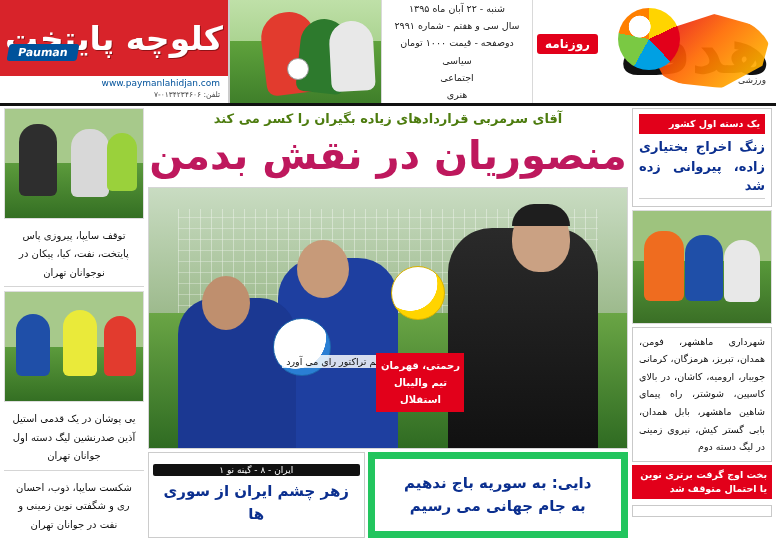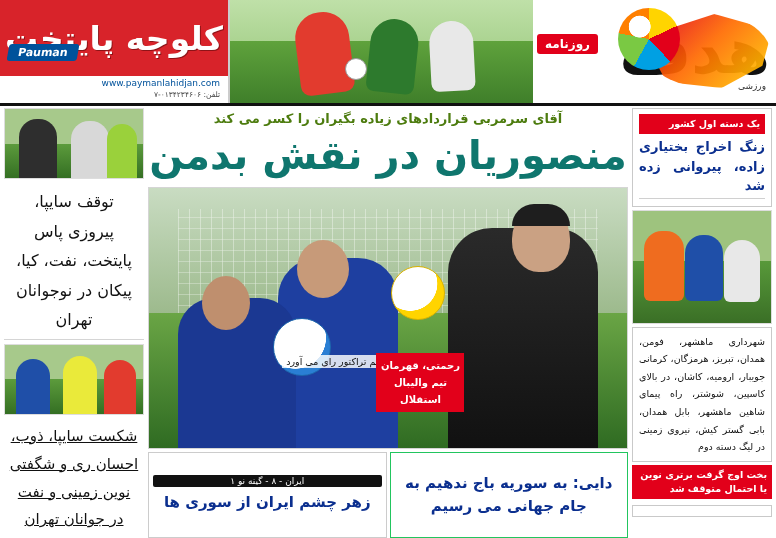--- a/index.html
+++ b/index.html
@@ -37,21 +37,21 @@
     opacity:.92;
     clip-path:polygon(0 55%,18% 18%,52% 0,100% 22%,92% 70%,58% 100%,12% 92%);
   }
   .hadaf-ball{
     position:absolute;right:96px;top:8px;width:62px;height:62px;border-radius:50%;
     background:
       radial-gradient(circle at 35% 30%, #fff 0 18%, rgba(255,255,255,0) 19%),
       conic-gradient(from 0deg,#ffd400 0 18%, #e2001a 18% 38%, #00a0e3 38% 58%, #7ac943 58% 78%, #ff7f00 78% 100%);
   }
   .hadaf-label{
-    position:absolute;right:10px;bottom:12px;font-size:9px;color:#333;
+    position:absolute;right:10px;bottom:18px;font-size:9px;color:#333;
   }
   .mh-ribbon{
     position:absolute;left:4px;top:34px;background:#e2001a;color:#fff;
     font-size:12px;font-weight:bold;padding:3px 8px;border-radius:3px;
   }
   .mh-meta{
     flex:0 0 150px;width:150px;border-right:1px solid #d9d9d9;border-left:1px solid #d9d9d9;
     display:flex;flex-direction:column;justify-content:center;align-items:center;
     font-size:9.5px;color:#222;line-height:1.8;text-align:center;
   }
@@ -112,21 +112,21 @@
     background:#e2001a;color:#fff;font-size:9.5px;font-weight:bold;
     padding:3px 5px;line-height:1.5;margin:0 0 3px 0;
   }
 
   
   .kicker{
     text-align:center;font-size:13px;font-weight:bold;color:#4d7c0f;
     padding:3px 0 1px 0;
   }
   .main-title{
-    text-align:center;font-size:40px;font-weight:bold;color:#0f766e;
+    text-align:center;font-size:40px;font-weight:bold;color:#be185d;
     letter-spacing:-1px;line-height:1.15;padding:2px 0 6px 0;
   }
   .hero{
     position:relative;flex:1 1 auto;min-height:250px;overflow:hidden;
     background:linear-gradient(#cfe0b9,#a9c88c);border:1px solid #d5d5d5;
   }
   .hero .sky{position:absolute;inset:0 0 52% 0;background:linear-gradient(#c9dcc2,#9dba8d);}
   .hero .turf{position:absolute;inset:48% 0 0 0;background:linear-gradient(#6aa545,#2f6b22);}
   .hero .goalnet{
     position:absolute;left:6%;top:8%;width:88%;height:46%;
@@ -169,61 +169,69 @@
     font-size:10px;font-weight:bold;line-height:1.7;text-align:center;padding:4px 3px;
   }
   .hero .caption-note{
     position:absolute;right:44%;bottom:80px;font-size:9.5px;color:#111;
     background:rgba(255,255,255,.82);padding:1px 4px;
   }
   .center-bottom{
     display:flex;flex-direction:row;gap:3px;height:86px;
   }
   .cb-right{
-    flex:1 1 50%;background:#fff;border:1px solid #22c55e;
+    flex:1 1 50%;background:#fff;border:7px solid #22c55e;
     display:flex;align-items:center;justify-content:center;text-align:center;
-    font-size:15px;font-weight:bold;color:#0b2f8f;line-height:1.55;padding:4px;
+    font-size:15px;font-weight:bold;color:#0b2f8f;line-height:1.55;padding:20px;
   }
   .cb-left{
     flex:1 1 50%;background:#fff;border:1px solid #ccc;position:relative;
     display:flex;flex-direction:column;justify-content:center;text-align:center;
     padding:4px;
   }
   .cb-left .tag{
     font-size:9px;color:#fff;background:#111;padding:1px 8px;margin-bottom:4px;border-radius:2px;
   }
   .cb-left .txt{font-size:15px;font-weight:bold;color:#0b2f8f;line-height:1.55;}
 
   
   .lc-photo{position:relative;height:122px;overflow:hidden;border:1px solid #ddd;background:#a7c98b;}
   .lc-photo .turf{position:absolute;inset:50% 0 0 0;background:linear-gradient(#5c9b3c,#346f23);}
   .lc-cap{
-    font-size:16px;line-height:1.85;color:#111;text-align:center;padding:4px 5px;
+    font-size:10px;line-height:1.85;color:#111;text-align:center;padding:4px 5px;
     border-bottom:1px solid #d5d5d5;
   }
   .lc-cap2{
-    font-size:15px;line-height:1.85;color:#111;text-align:center;padding:4px 5px;text-decoration:underline;
+    font-size:10px;line-height:1.85;color:#111;text-align:center;padding:4px 5px;
   }
   .rule-thin{height:1px;background:#d0d0d0;margin:2px 0;}
 </style>
 </head>
 <body>
 
 <div class="page">
 
   <div class="masthead">
 
     <div class="mh-logo">
       <div class="hadaf-swoosh"></div>
       <div class="hadaf-ball"></div>
       <div class="hadaf-word">هدف</div>
       <div class="mh-ribbon">روزنامه</div>
       <div class="hadaf-label">ورزشی</div>
     </div>
 
+    <div class="mh-meta">
+      <div class="ln">شنبه - ۲۲ آبان ماه ۱۳۹۵</div>
+      <div class="ln">سال سی و هفتم - شماره ۲۹۹۱</div>
+      <div class="ln">دوصفحه - قیمت ۱۰۰۰ تومان</div>
+      <div class="ln">سیاسی</div>
+      <div class="ln">اجتماعی</div>
+      <div class="ln">هنری</div>
+    </div>
 
     <div class="mh-photo">
       <div class="grass"></div>
       <div class="p1"></div>
       <div class="p2"></div>
       <div class="p3"></div>
       <div class="ballsm"></div>
     </div>
 
     <div class="mh-adblock">
@@ -308,18 +316,19 @@
 
       <div class="lc-cap">توقف سایپا، پیروزی پاس پایتخت، نفت، کیا، پیکان در نوجوانان تهران</div>
 
       <div class="lc-photo">
         <div class="turf"></div>
         <div class="ph-player" style="left:8%;top:20%;width:34px;height:62px;background:#1f4fa8;"></div>
         <div class="ph-player" style="left:42%;top:16%;width:34px;height:66px;background:#eaea3a;"></div>
         <div class="ph-player" style="left:72%;top:22%;width:32px;height:60px;background:#e23b2e;"></div>
       </div>
 
+      <div class="lc-cap">یی پوشان در یک قدمی استیل آذین صدرنشین لیگ دسته اول جوانان تهران</div>
 
       <div class="lc-cap2">شکست سایپا، ذوب، احسان ری و شگفتی نوین زمینی و نفت در جوانان تهران</div>
     </div>
 
   </div>
 </div>
 
 </body></html>

